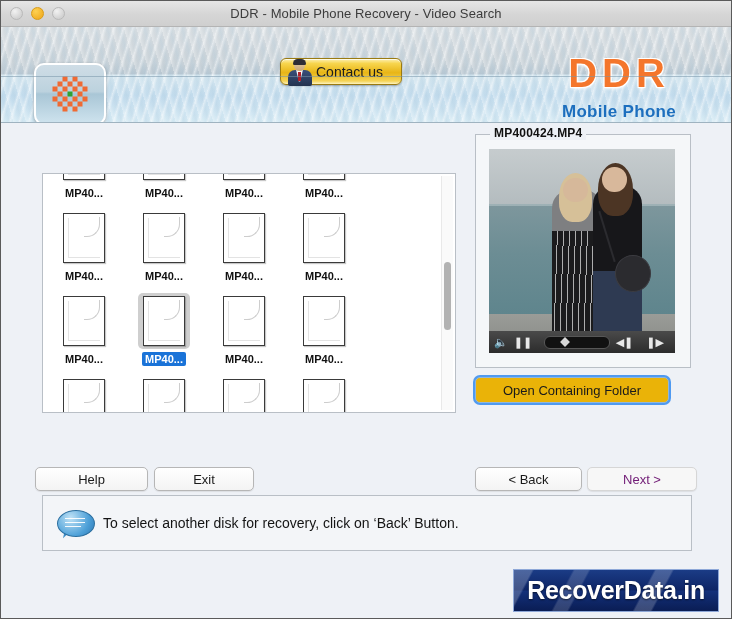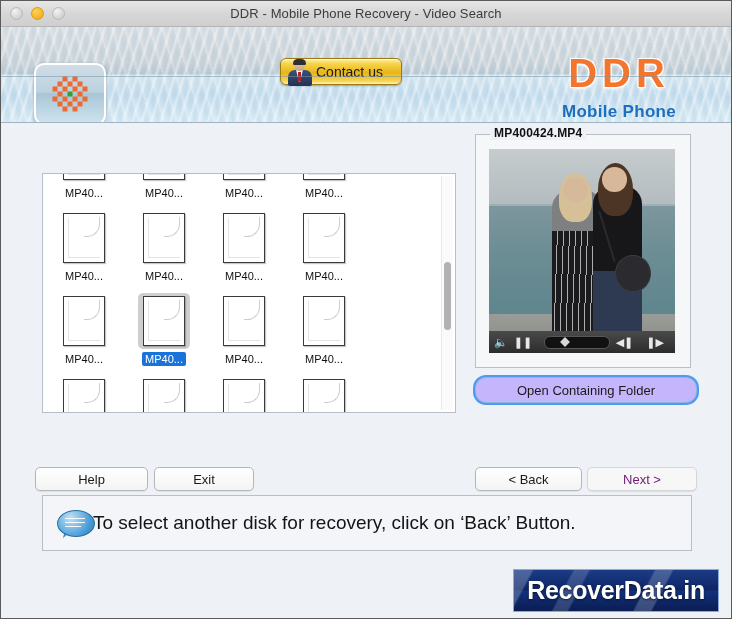--- a/index.html
+++ b/index.html
@@ -97,21 +97,21 @@
   
   .filelist {
     position: absolute; left: 41px; top: 50px;
     width: 412px; height: 238px;
     background: #fff; border: 1px solid #b9bfc6;
     overflow: hidden;
   }
   .grid {
     position: absolute; left: 0; top: -47px;
     width: 396px;
-    display: flex; flex-wrap: wrap;
+    display: flex; flex-wrap: wrap; font-weight: bold;
   }
   .cell {
     width: 74px; margin: 0 2px 10px 4px;
     display: flex; flex-direction: column; align-items: center;
   }
   .icon-wrap {
     width: 52px; height: 56px; display: flex; align-items: center; justify-content: center;
     border-radius: 5px;
   }
   .cell.selected .icon-wrap { background: #cfcfcf; }
@@ -205,22 +205,22 @@
     background: #111; border: 1px solid #575757; margin: 0 6px;
   }
   .vc-thumb {
     position: absolute; left: 32%; top: 50%; transform: translate(-50%,-50%) rotate(45deg);
     width: 7px; height: 7px; background: #d8d8d8;
   }
   .vc-right { display: flex; gap: 7px; }
 
   .open-folder {
     position: absolute; left: 474px; top: 254px;
-    width: 222px; height: 26px; border-radius: 11px;
-    background: #c4b5fd; border: 1px solid #8fb6dd;
+    width: 194px; height: 26px; border-radius: 5px;
+    background: #eab308; border: 1px solid #8fb6dd;
     box-shadow: 0 0 0 2px #4f9af1;
     font-size: 13px; color: #1a1a1a;
     display: flex; align-items: center; justify-content: center;
     cursor: pointer; box-sizing: border-box;
   }
 
   
   .btn {
     position: absolute; height: 24px; border-radius: 5px;
     background: linear-gradient(to bottom,#ffffff,#f4f4f4);
@@ -249,21 +249,21 @@
     background: radial-gradient(circle at 35% 28%, #bfe2f6, #4da0d8 62%, #2d79b6 100%);
     border: 1px solid #2c6f9f;
   }
   .bubble-tail {
     position: absolute; left: 7px; top: 19px; width: 0; height: 0;
     border-width: 10px 7px 0 0; border-style: solid;
     border-color: #3b8cc6 transparent transparent transparent;
     transform: rotate(12deg);
   }
   .bubble-line { position: absolute; left: 8px; height: 1px; background: rgba(255,255,255,.92); }
-  .status-text { font-size: 19px; color: #141414; margin-left: 0; }
+  .status-text { font-size: 14px; color: #141414; margin-left: 10px; }
 
   .badge {
     position: absolute; right: 12px; bottom: 9px;
     padding: 5px 13px 6px;
     background:
       linear-gradient(118deg, rgba(255,255,255,.22) 0 8%, rgba(255,255,255,0) 9% 26%, rgba(255,255,255,.16) 27% 33%, rgba(255,255,255,0) 34% 62%, rgba(255,255,255,.20) 63% 70%, rgba(255,255,255,0) 71%),
       linear-gradient(to bottom, #1b3c86 0%, #0e2566 48%, #13307a 52%, #0a1d54 100%);
     border: 1px solid #8ea8d8;
     color: #fff; font-size: 25px; font-weight: bold; letter-spacing: -.3px;
     line-height: 30px;

